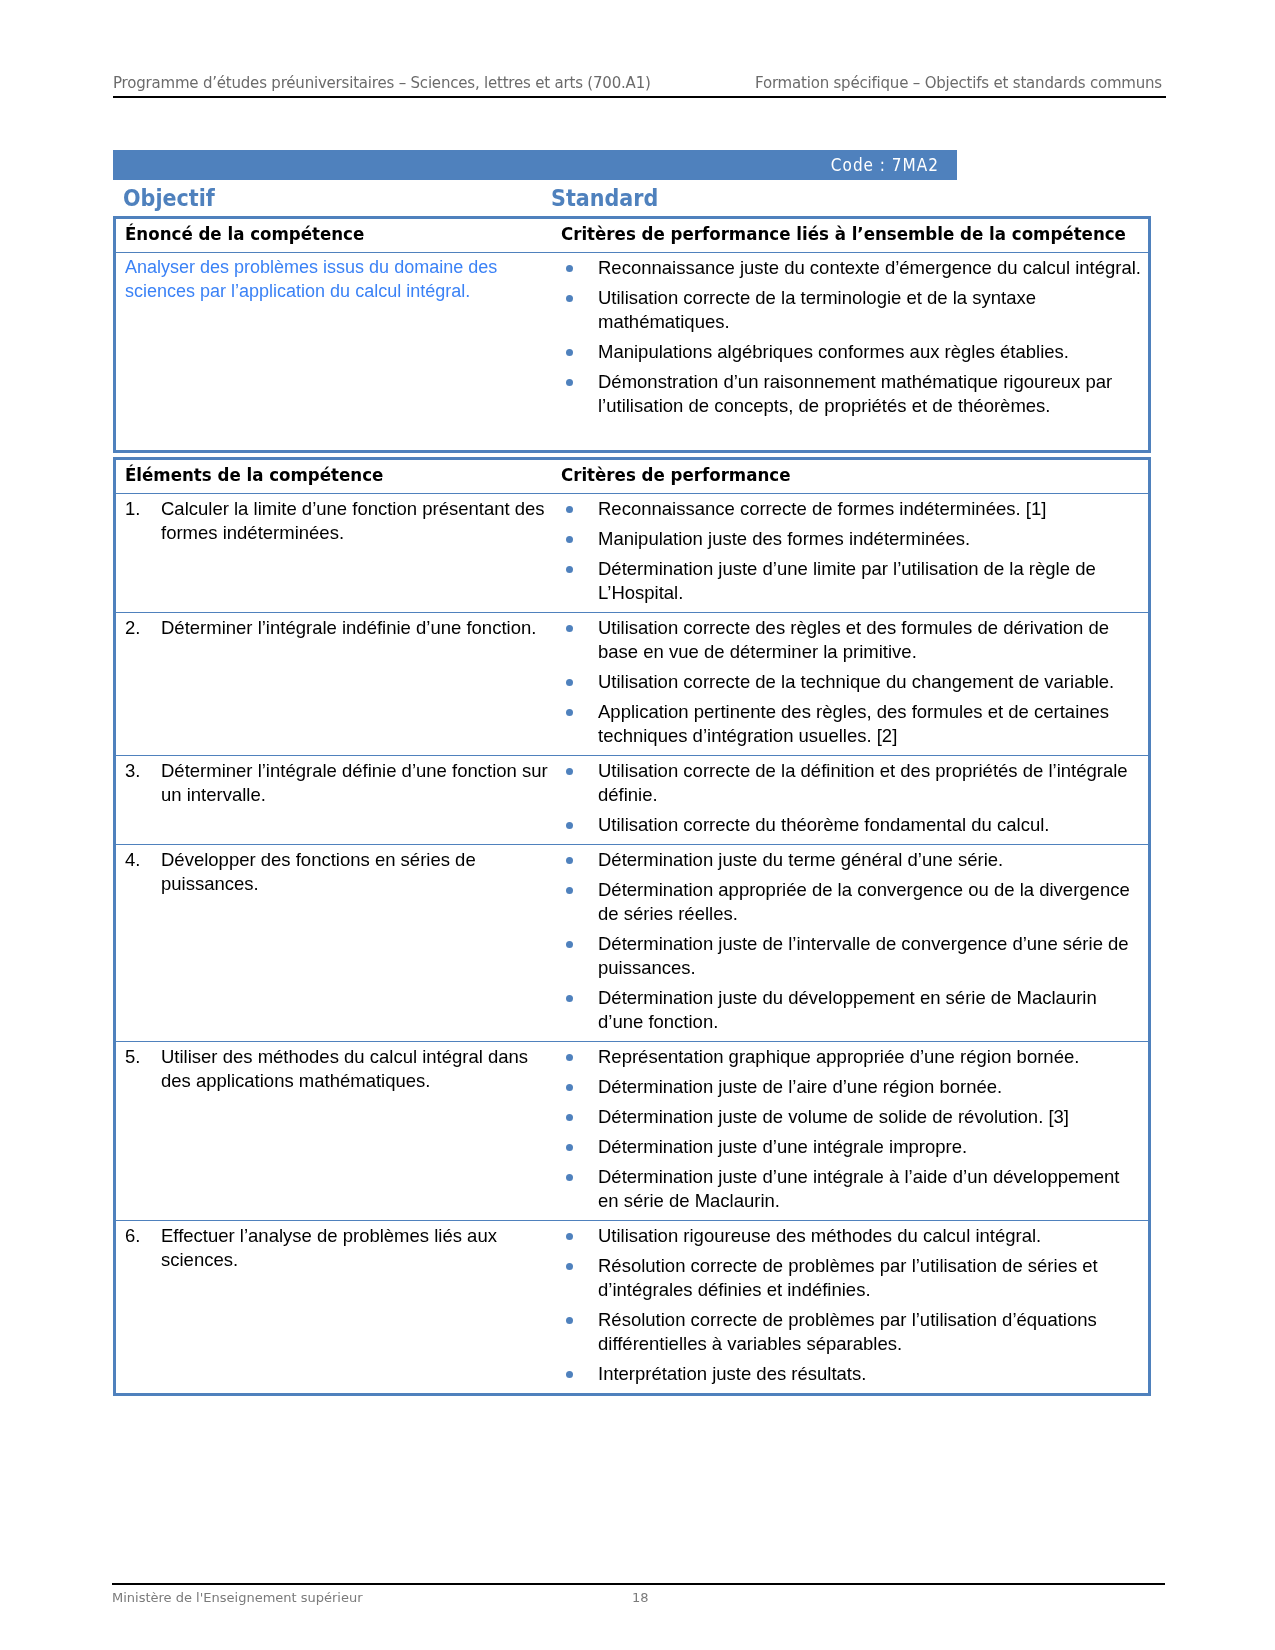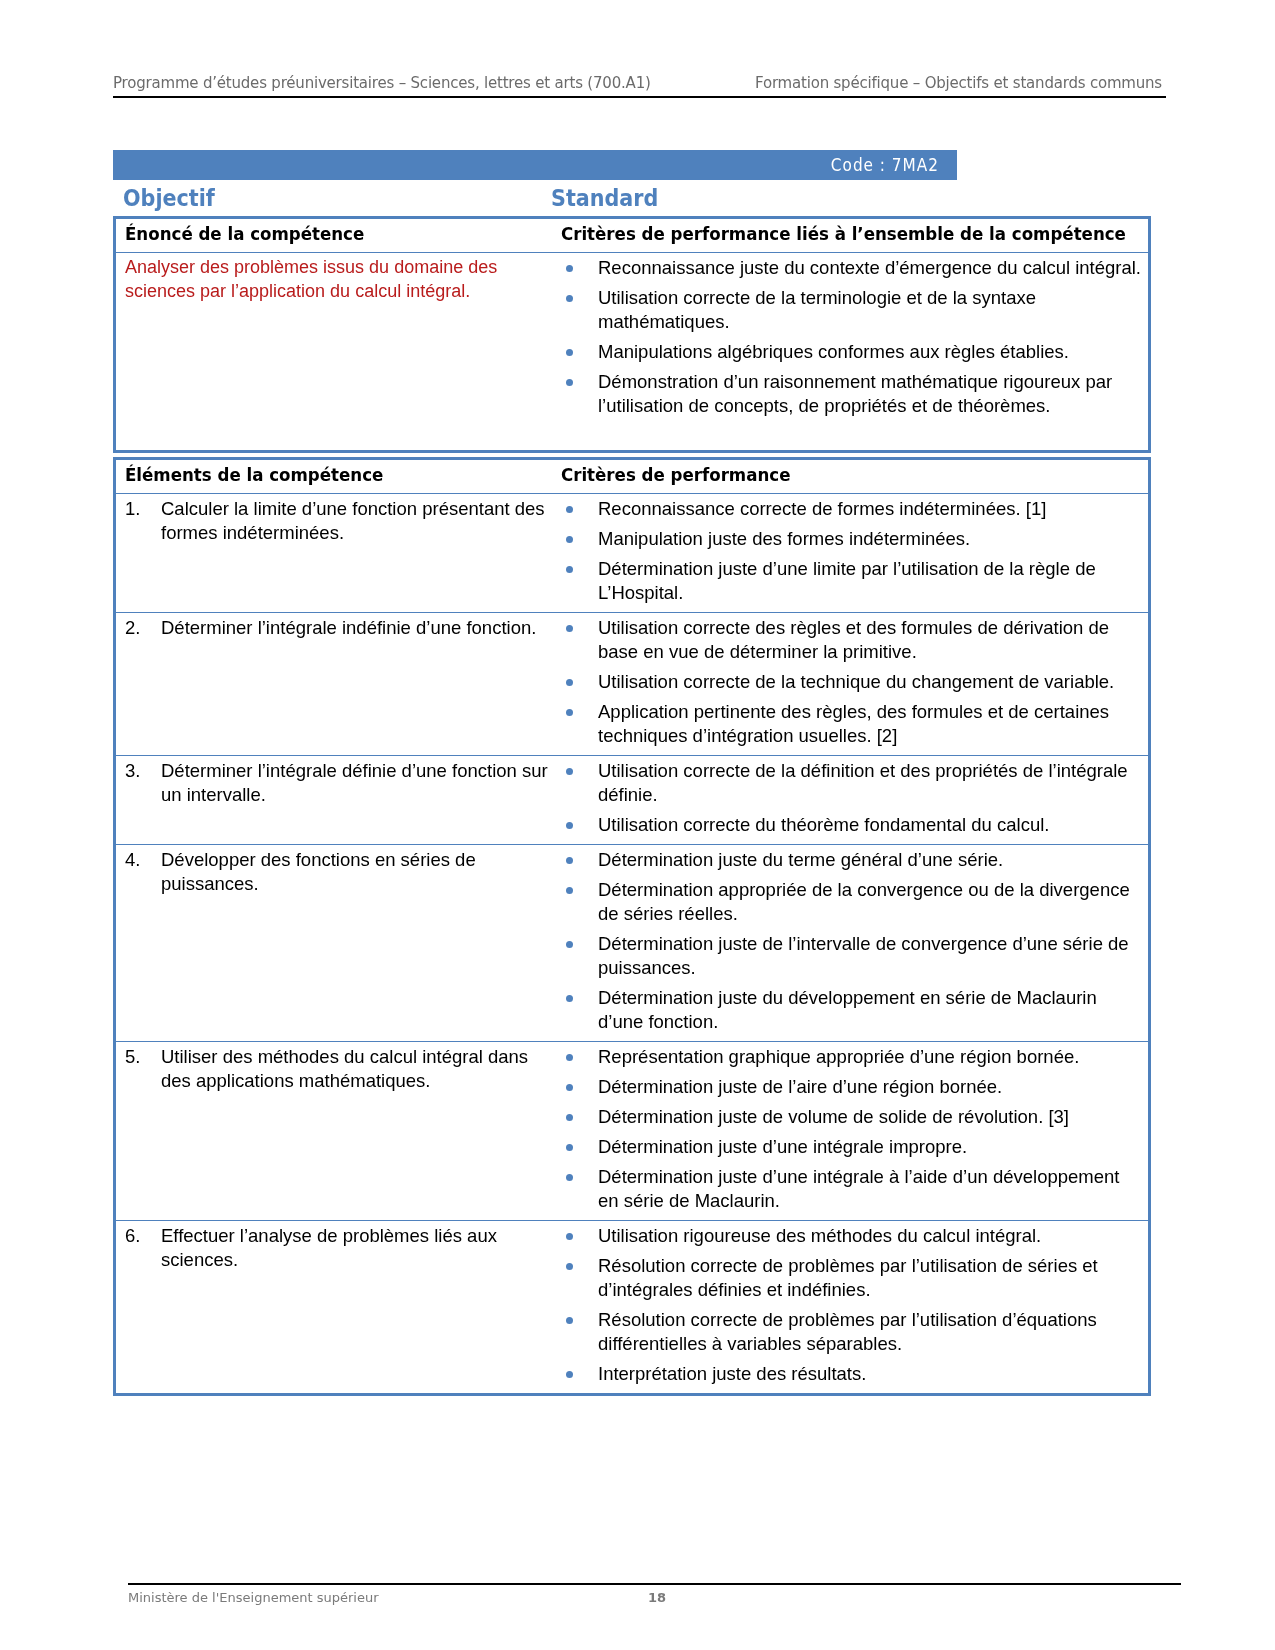--- a/index.html
+++ b/index.html
@@ -11,30 +11,30 @@
   .obj-row { position:absolute; top:183px; left:113px; width:1052px; height:32px; color:#4f81bd; font-weight:bold; font-size:23px; }
   .obj-row .c1 { position:absolute; left:10px; top:2px; }
   .obj-row .c2 { position:absolute; left:438px; top:2px; }
   table.t { position:absolute; left:113px; width:1038px; border-collapse:collapse; border:3px solid #4f81bd; table-layout:fixed; }
   table.t td { vertical-align:top; padding:0; font-size:18px; line-height:24px; }
   table.t tr.h td { font-weight:bold; font-size:18.5px; height:30px; padding-top:3px; border-bottom:1px solid #4f81bd; }
   table.t tr.r td { border-bottom:1px solid #4f81bd; }
   table.t tr.r:last-child td { border-bottom:none; }
   .c-left { width:425px; padding-left:9px !important; }
   .c-right { padding-left:11px !important; padding-right:6px !important; }
-  .enonce { padding-top:2px !important; font-family:"Liberation Sans", sans-serif; font-size:18.5px; color:#b91c1c; }
+  .enonce { padding-top:2px !important; font-family:"Liberation Sans", sans-serif; font-size:18.5px; color:#3b82f6; }
   ul.bl { list-style:none; margin:0; padding:3px 0 7px 0; }
   ul.bl li { position:relative; padding-left:37px; margin-bottom:6px; font-family:"Liberation Sans", sans-serif; font-size:18.5px; line-height:24px; }
   ul.bl li:last-child { margin-bottom:0; }
   ul.bl li .dot { position:absolute; left:5px; top:9px; width:7px; height:7px; border-radius:50%; background:#4f81bd; }
   .el { position:relative; padding:3px 0 0 36px; font-family:"Liberation Sans", sans-serif; font-size:18.5px; line-height:24px; }
   .el .num { position:absolute; left:0; top:3px; }
-  .ftr { position:absolute; top:1583px; left:128px; width:1053px; border-top:2px solid #000; font-size:13px; color:#7a7a7a; font-family:"DejaVu Sans", sans-serif; }
+  .ftr { position:absolute; top:1583px; left:112px; width:1053px; border-top:2px solid #000; font-size:13px; color:#7a7a7a; font-family:"DejaVu Sans", sans-serif; }
   .ftr .l { position:absolute; left:0; top:5px; }
-  .ftr .p { position:absolute; left:520px; top:5px;font-weight:bold; }
+  .ftr .p { position:absolute; left:520px; top:5px; }
 </style>
 </head>
 <body>
 
 <div class="hdr">
   <span class="l">Programme d’études préuniversitaires – Sciences, lettres et arts (700.A1)</span>
   <span class="r">Formation spécifique – Objectifs et standards communs</span>
 </div>
 
 <div class="codebar">

